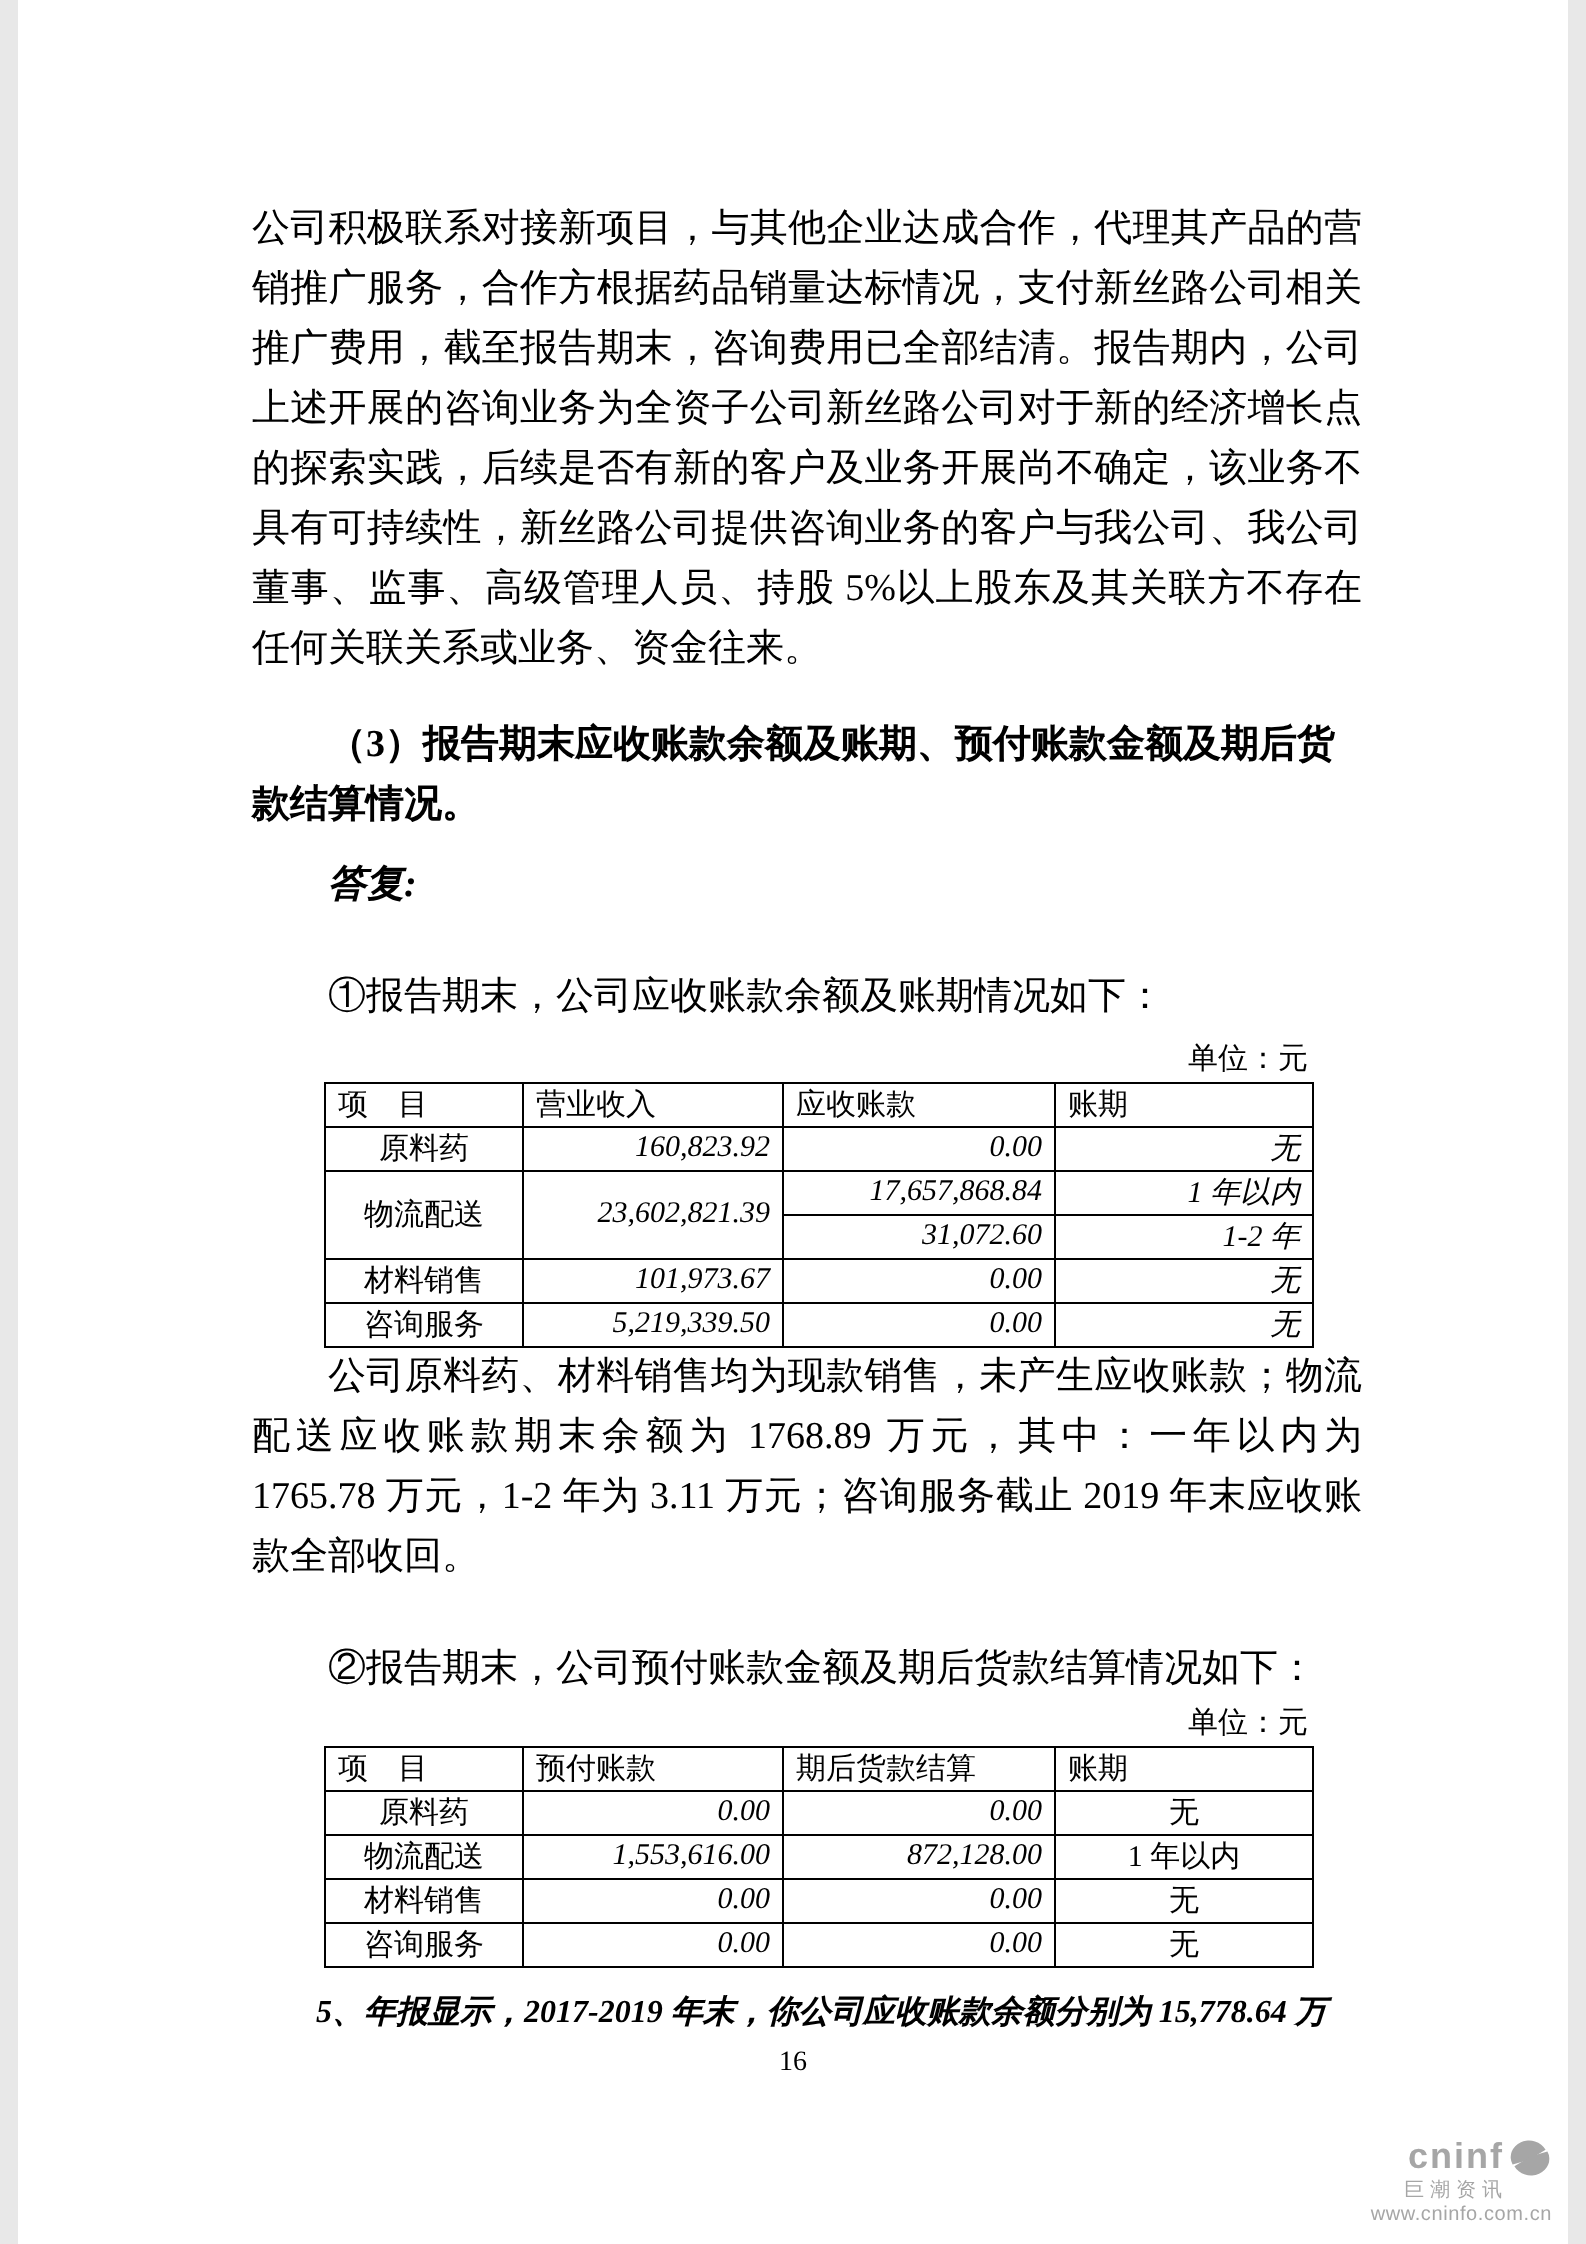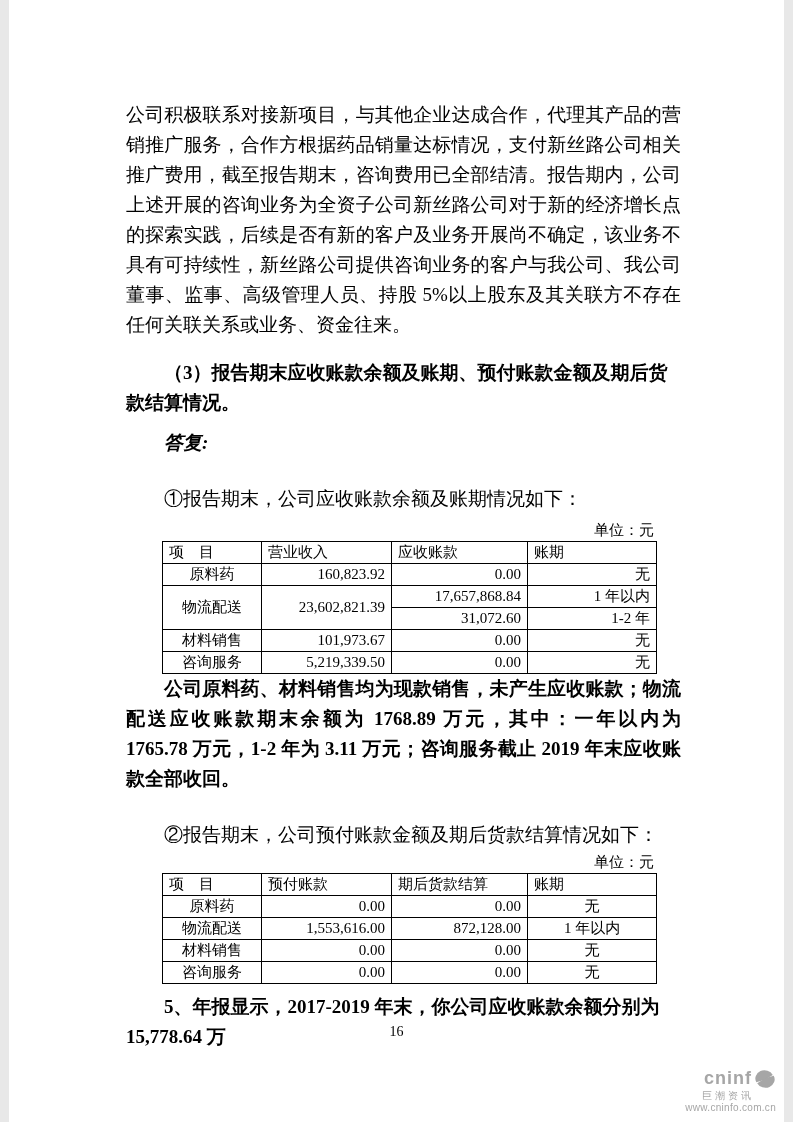--- a/index.html
+++ b/index.html
@@ -3,37 +3,37 @@
 <meta charset="utf-8">
 <style>
   html,body{margin:0;padding:0;background:#e8e8e8;}
   .page{
     width:775px;height:1122px;background:#ffffff;position:relative;
     margin:0 auto;overflow:hidden;color:#000;
     font-family:"Liberation Serif","DejaVu Serif",serif;
   }
   .content{padding:100px 103px 0 117px;}
   p.body{font-size:19px;line-height:30px;text-align:justify;margin:0;}
-  p.indent{text-indent:2em;font-weight:bold;}
+  p.indent{text-indent:2em;}
   .h3{font-size:19px;line-height:30px;font-weight:bold;text-indent:2em;margin:18px 0 0 0;}
   .reply{font-size:19px;line-height:30px;font-weight:bold;font-style:italic;text-indent:2em;margin:10px 0 0 0;}
   .circ-line{font-size:19px;line-height:30px;text-indent:2em;margin:26px 0 0 0;}
   .tbl-wrap{width:494px;margin-left:36px;}
   .wrap1{margin-top:6px;}
   .wrap2{margin-top:2px;}
   .unit{font-size:15px;line-height:21px;text-align:right;margin:0;padding-right:2px;}
   table{border-collapse:collapse;table-layout:fixed;width:494px;font-size:15px;}
   table{border:1.5px solid #000;}
   th,td{border:1px solid #000;height:21px;padding:0 6px;font-weight:normal;overflow:hidden;white-space:nowrap;}
   th{text-align:left;}
   .c{text-align:center;}
-  .r{text-align:right;}
+  .r{text-align:right;font-style:italic;}
   .p-after{margin-top:8px;}
   .p3{margin-top:12px;}
-  .h5{font-size:19px;line-height:30px;font-weight:bold;text-indent:2em;margin:8px 0 0 0;}
+  .h5{font-size:16px;line-height:30px;font-weight:bold;text-indent:2em;margin:8px 0 0 0;font-style:italic;}
   .page-num{position:absolute;left:0;right:0;top:1024px;text-align:center;font-size:14px;color:#000;}
   .logo{position:absolute;right:8px;top:1068px;width:120px;color:#a6a6a6;
         display:flex;flex-direction:column;align-items:flex-end;line-height:1.1;
         font-family:"Liberation Sans","DejaVu Sans",sans-serif;}
   .logo-top{display:flex;align-items:center;gap:2px;justify-content:space-between;}
   .logo-brand{font-size:18px;font-weight:bold;letter-spacing:1px;}
   .logo-icon{width:22px;height:22px;}
   .logo-cn{font-size:10px;letter-spacing:3px;margin-right:22px;}
   .logo-url{font-size:10px;letter-spacing:.3px;margin-top:1px;}
 </style>

